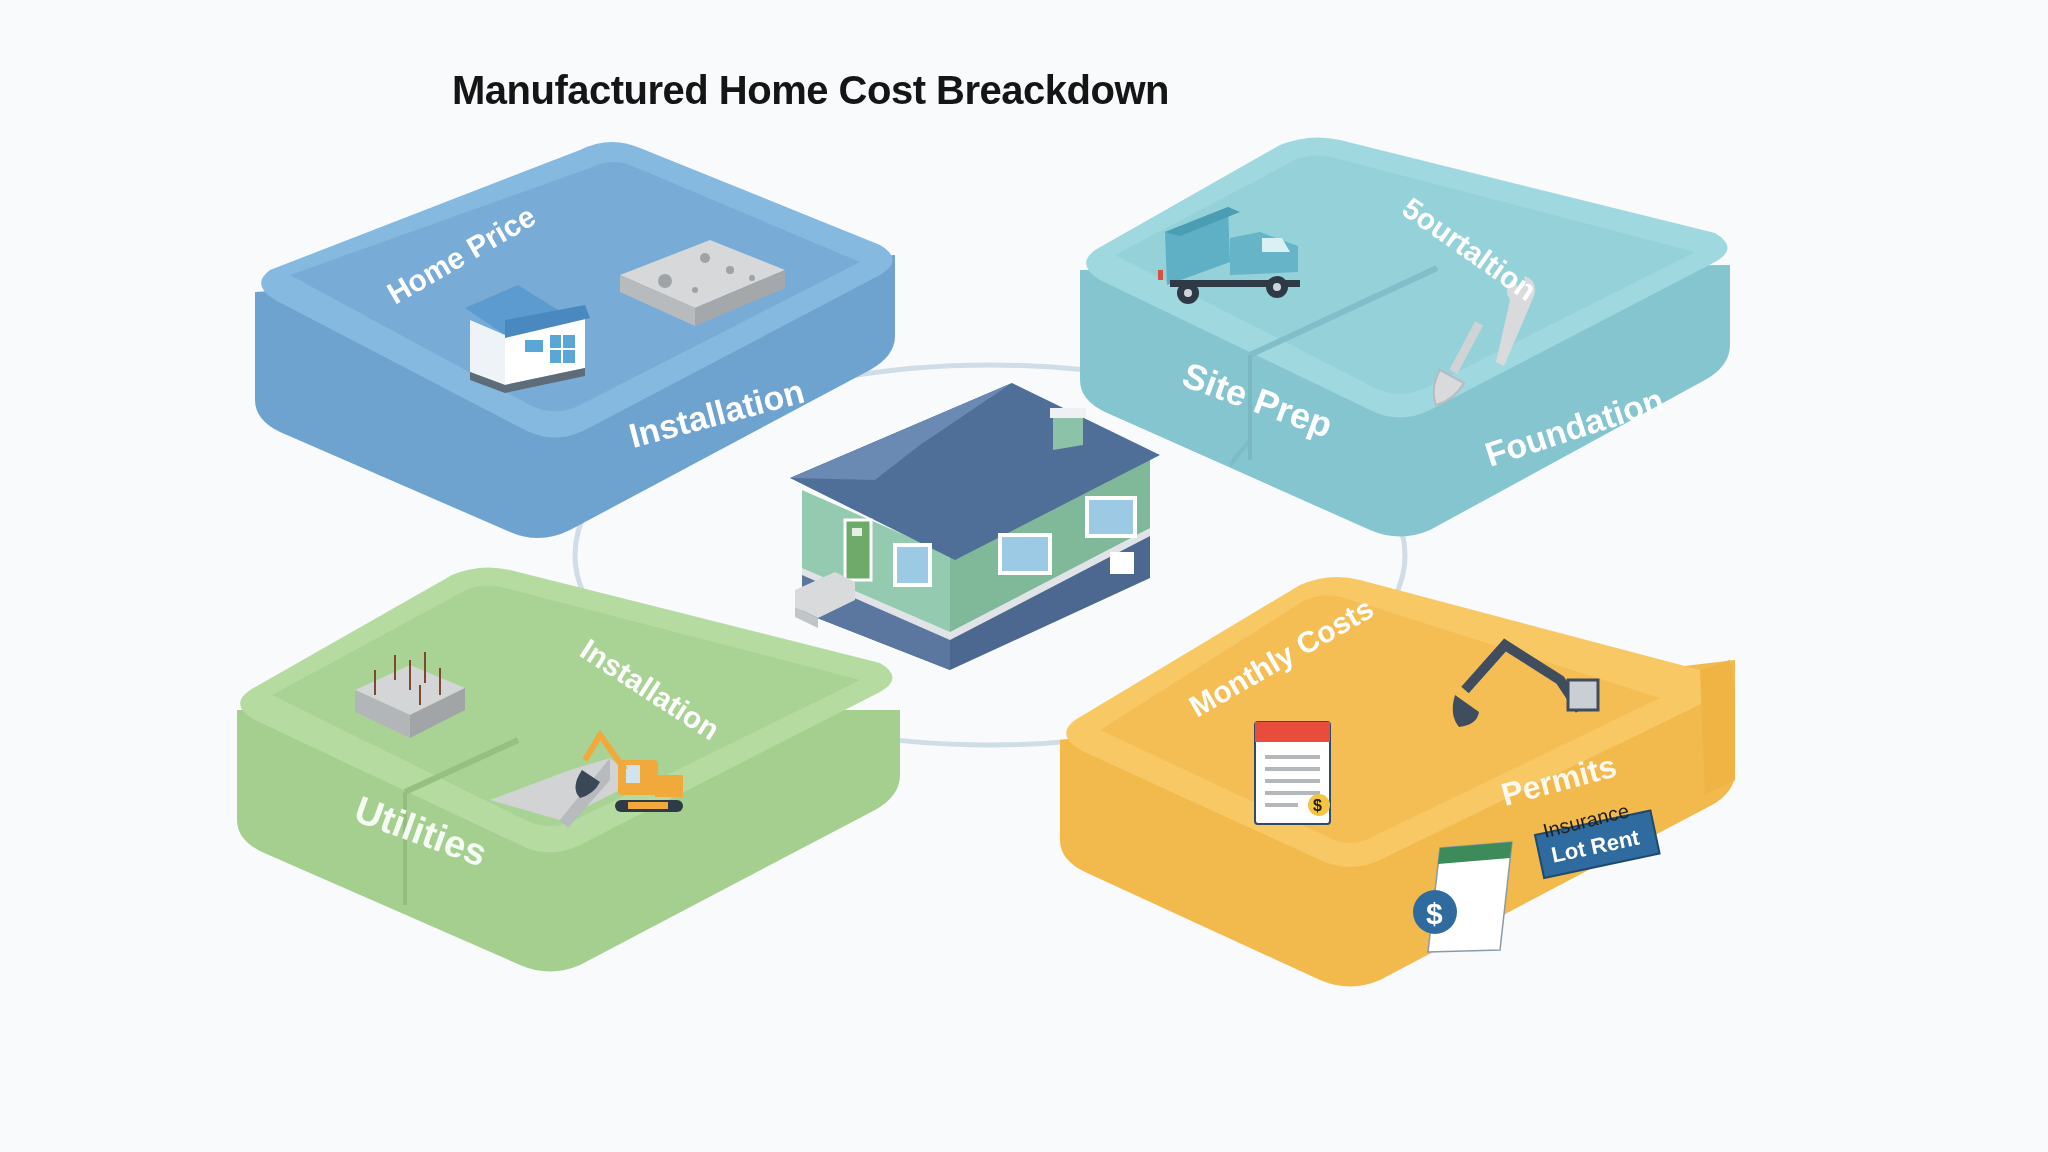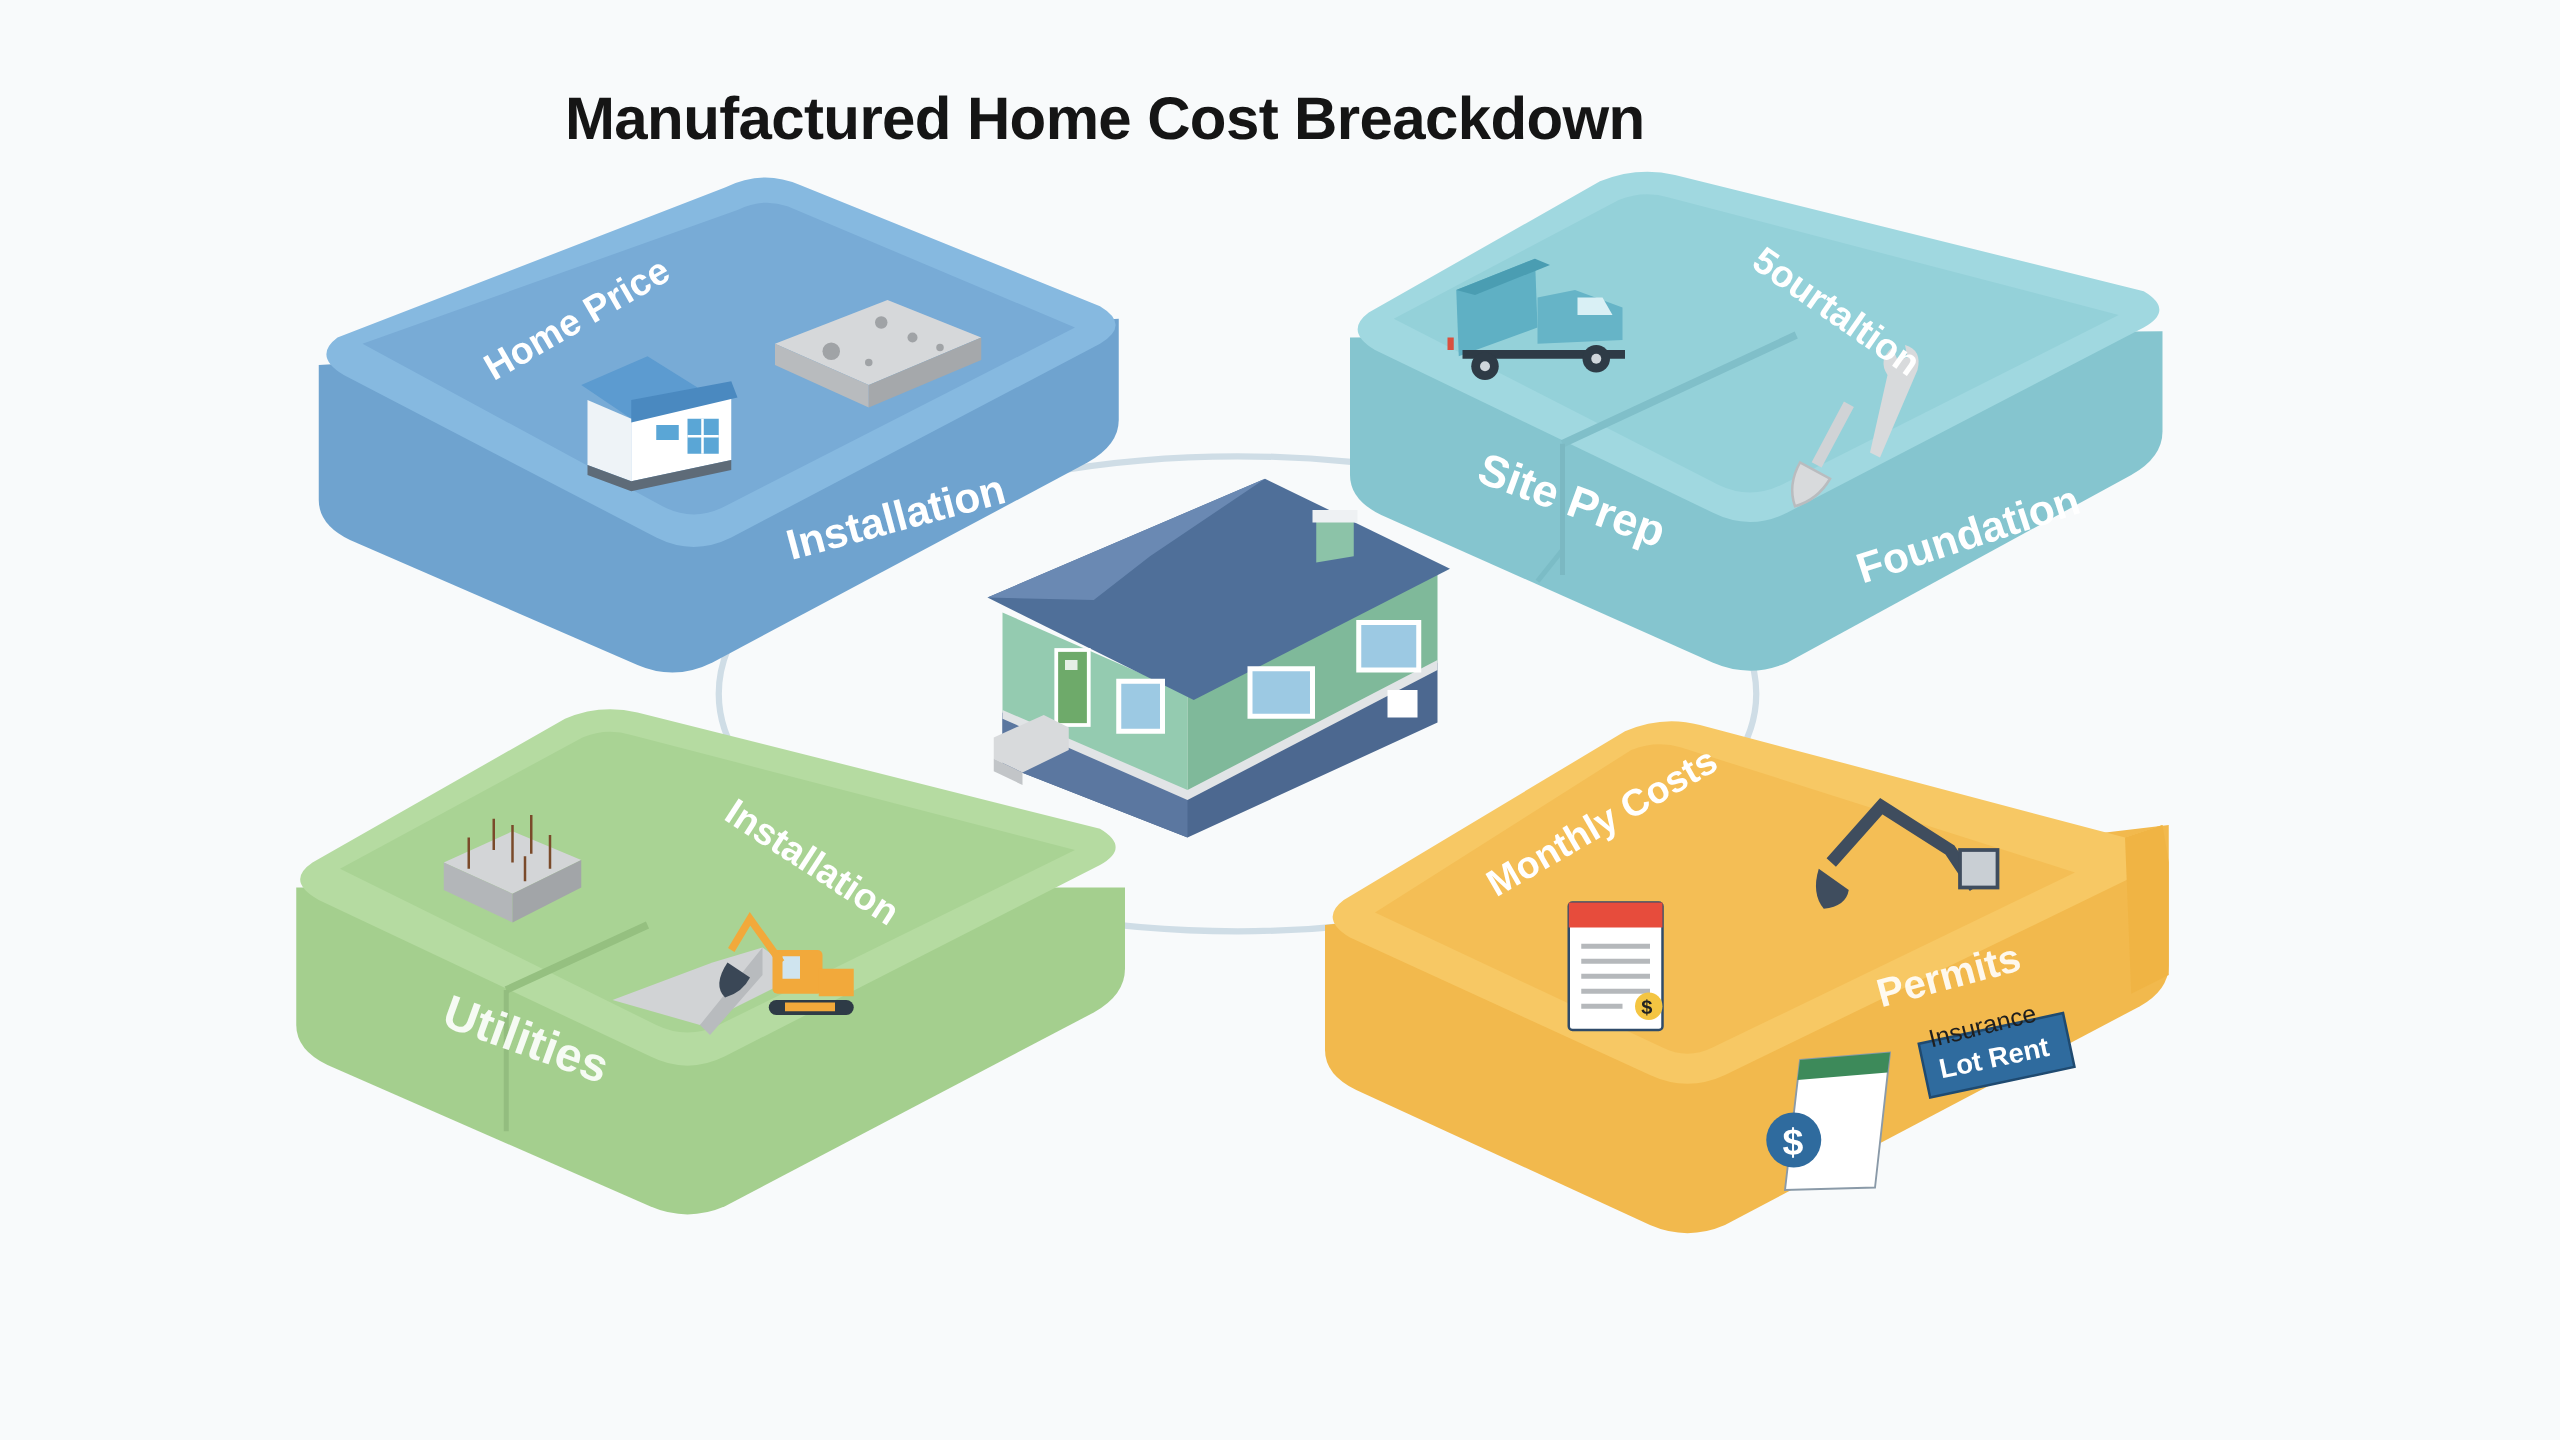--- a/index.html
+++ b/index.html
@@ -1,17 +1,17 @@
 <!DOCTYPE html>
 <html><head>
 <meta charset="utf-8">
 <style>
   html,body{margin:0;padding:0;}
   body{width:2048px;height:1152px;background:#f8fafb;position:relative;overflow:hidden;font-family:"Liberation Sans",sans-serif;}
-  .title{position:absolute;left:452px;top:68px;font-size:48px;font-weight:700;color:#151515;letter-spacing:-0.5px;margin:0;}
+  .title{position:absolute;left:452px;top:68px;font-size:40px;font-weight:700;color:#151515;letter-spacing:-0.5px;margin:0;}
   svg.scene{position:absolute;left:0;top:0;}
   .lbl{font-family:"Liberation Sans",sans-serif;font-weight:700;fill:#ffffff;}
 </style>
 </head>
 <body>
 
 <h1 class="title">Manufactured Home Cost Breackdown</h1>
 
 <svg class="scene" width="2048" height="1152" viewBox="0 0 2048 1152" xmlns="http://www.w3.org/2000/svg">
 

